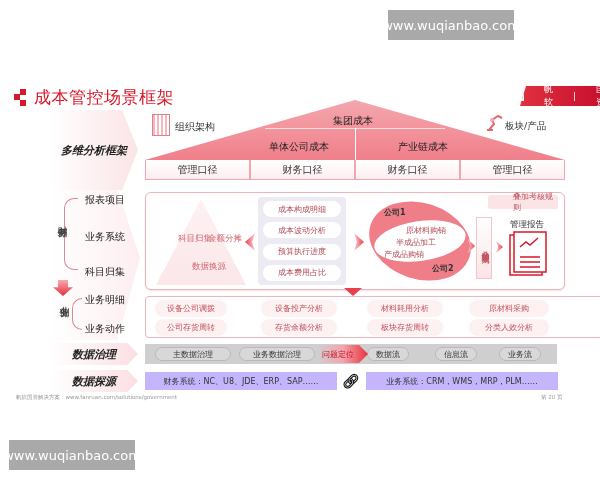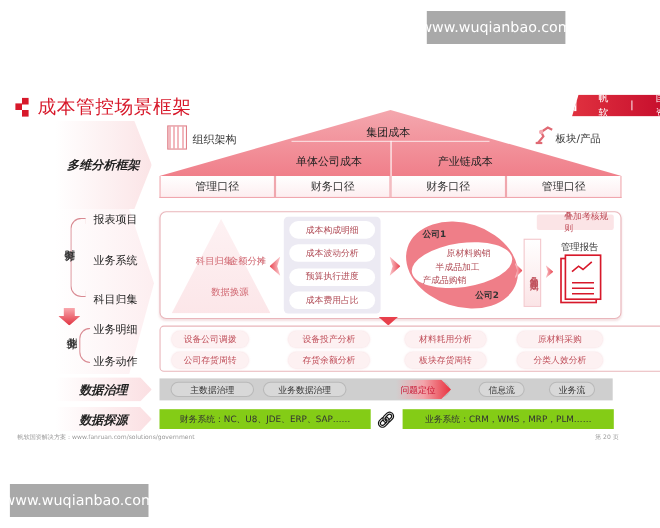--- a/index.html
+++ b/index.html
@@ -73,23 +73,23 @@
 
   
   .biz-box { position: absolute; left: 145px; top: 296px; width: 462px; height: 42px; border: 1px solid #e9b6bb; border-radius: 4px; background: #fff; }
   .biz-pill { position: absolute; height: 15px; background: #fdf1f2; border-radius: 8px; font-size: 8px; color: #c0505b; display: flex; align-items: center; justify-content: center; box-shadow: 0 0 2px rgba(230,150,160,0.4); }
 
   .chev-down { position: absolute; left: 344px; top: 288px; width: 18px; height: 8px; background: #e8404c; clip-path: polygon(0 0, 100% 0, 50% 100%); }
 
   
   .gov-bar { position: absolute; left: 145px; top: 344px; width: 412px; height: 20px; background: #cfcfcf; }
   .gov-pill { position: absolute; top: 3px; height: 14px; border: 1px solid #b9b9b9; border-radius: 7px; font-size: 8px; color: #333; display: flex; align-items: center; justify-content: center; background: #d8d8d8; }
-  .issue-tag { position: absolute; left: 318px; top: 345px; width: 50px; height: 18px; background: linear-gradient(90deg,#cfcfcf,#f3a4aa 50%, #e8323f); clip-path: polygon(0 0, 82% 0, 100% 50%, 82% 100%, 0 100%); font-size: 8px; color: #c8102e; display: flex; align-items: center; padding-left: 4px; margin-left: 42px; }
-
-  .src-bar { position: absolute; top: 372px; height: 18px; background: #84cc16; font-size: 8px; color: #333; display: flex; align-items: center; justify-content: center; }
+  .issue-tag { position: absolute; left: 318px; top: 345px; width: 50px; height: 18px; background: linear-gradient(90deg,#cfcfcf,#f3a4aa 50%, #e8323f); clip-path: polygon(0 0, 82% 0, 100% 50%, 82% 100%, 0 100%); font-size: 8px; color: #c8102e; display: flex; align-items: center; padding-left: 4px; }
+
+  .src-bar { position: absolute; top: 372px; height: 18px; background: #c4b5fd; font-size: 8px; color: #333; display: flex; align-items: center; justify-content: center; }
   .link-icon { position: absolute; left: 342px; top: 373px; font-size: 14px; color: #111; font-weight: bold; }
 
   .footer-url { position: absolute; left: 16px; top: 394px; font-size: 5.5px; color: #999; }
   .footer-page { position: absolute; left: 541px; top: 394px; font-size: 5.5px; color: #999; }
 </style>
 </head>
 <body>
 
 <div class="wm wm-top">www.wuqianbao.com</div>
 

